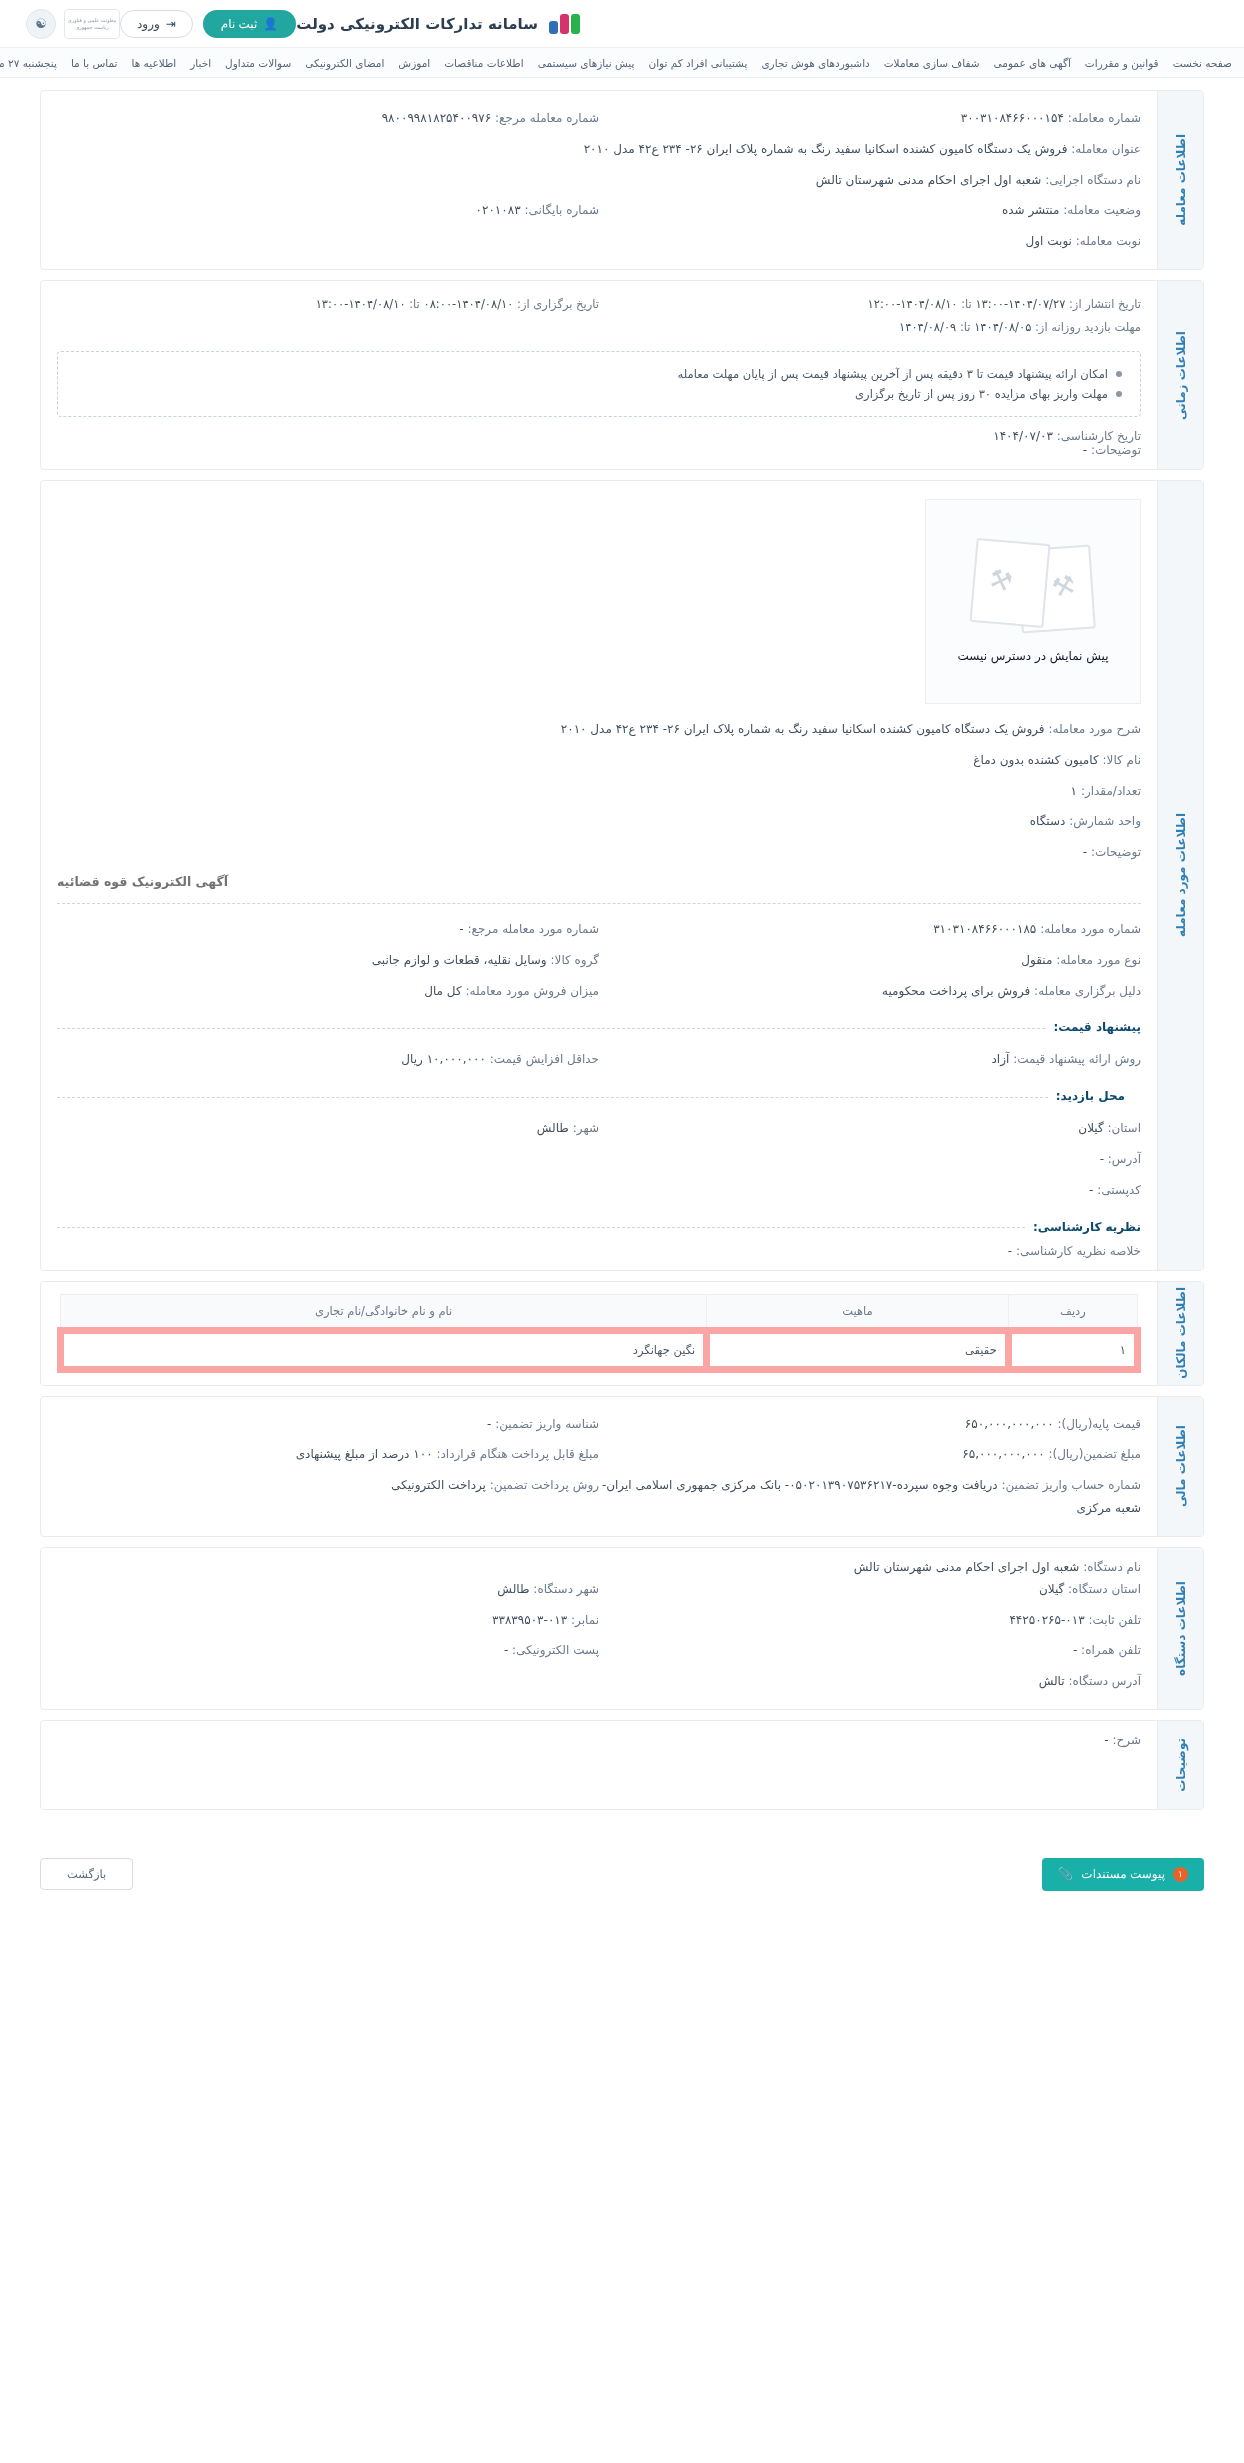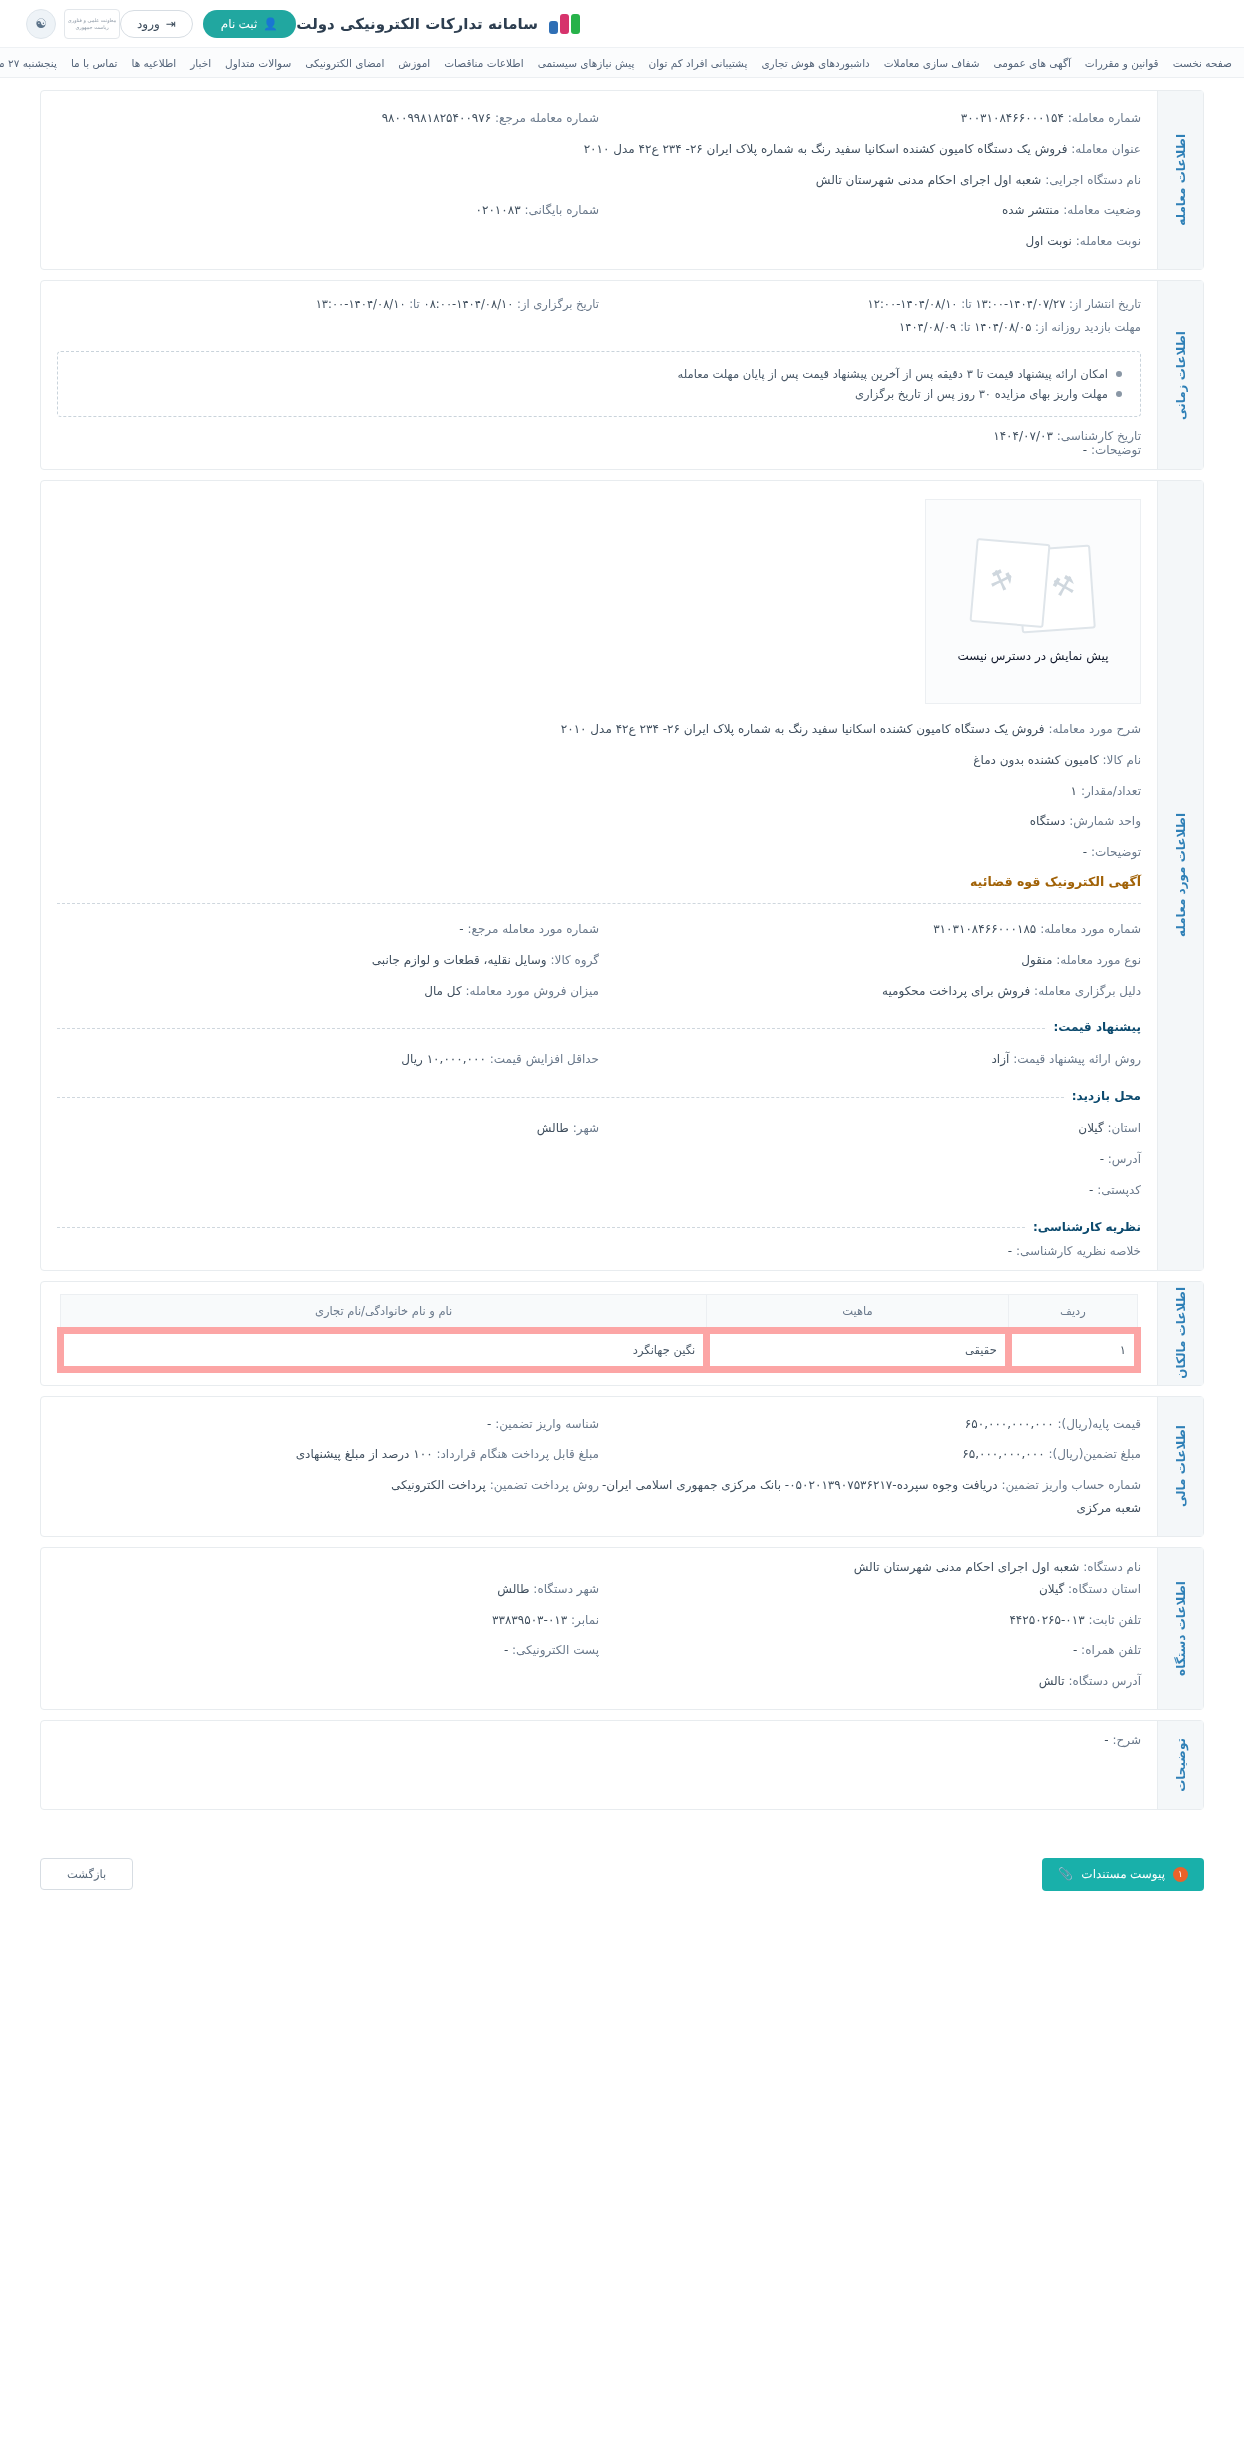--- a/index.html
+++ b/index.html
@@ -105,21 +105,21 @@
   .paper { position:absolute; background:#fff; border:2px solid #dfe5ea; border-radius:3px; }
   .paper.one { width:74px; height:84px; right:0; top:8px; transform:rotate(-4deg); }
   .paper.two { width:74px; height:84px; left:0; top:2px; transform:rotate(5deg); }
   .gavel { position:absolute; font-size:26px; color:#cfd7de; }
   .g1 { right:18px; top:32px; transform:rotate(-15deg);}
   .g2 { left:16px; top:26px; transform:rotate(20deg);}
   .preview-cap { font-size:12px; color:#0f172a; }
 
   .divider-dash { border-top:1px dashed #cfd7de; margin:14px 0 10px 0; }
   .sub-head { color:#0c4a6e; font-weight:bold; font-size:12px; margin-bottom:2px; }
-  .link-title { color:#a16207; font-weight:bold; font-size:12.5px; text-align:right; margin:6px 0 4px 0;}
+  .link-title { color:#737373; font-weight:bold; font-size:12.5px; text-align:left; margin:6px 0 4px 0;}
 
   .sub-row { display:flex; align-items:center; gap:8px; }
   .sub-row .line { flex:1 1 auto; border-top:1px dashed #cfd7de; }
 
   
   table.tbl { width:100%; border-collapse:collapse; font-size:11.5px; }
   table.tbl th {
     background:#f8fafb; color:#6b7a8c; font-weight:normal;
     border:1px solid #eceff2; padding:9px 8px; text-align:center;
   }
@@ -385,21 +385,21 @@
           <div class="cell">
             <span class="lbl">روش ارائه پیشنهاد قیمت:</span>
             <span class="val">آزاد</span>
           </div>
           <div class="cell">
             <span class="lbl">حداقل افزایش قیمت:</span>
             <span class="val">۱۰,۰۰۰,۰۰۰ ریال</span>
           </div>
         </div>
 
-        <div class="sub-row" style="margin:14px 0 8px 0;">
+        <div class="sub-row" style="margin:14px 16px 8px 0;">
           <span class="sub-head">محل بازدید:</span>
           <span class="line"></span>
         </div>
         <div class="grid2">
           <div class="cell">
             <span class="lbl">استان:</span>
             <span class="val">گیلان</span>
           </div>
           <div class="cell">
             <span class="lbl">شهر:</span>

